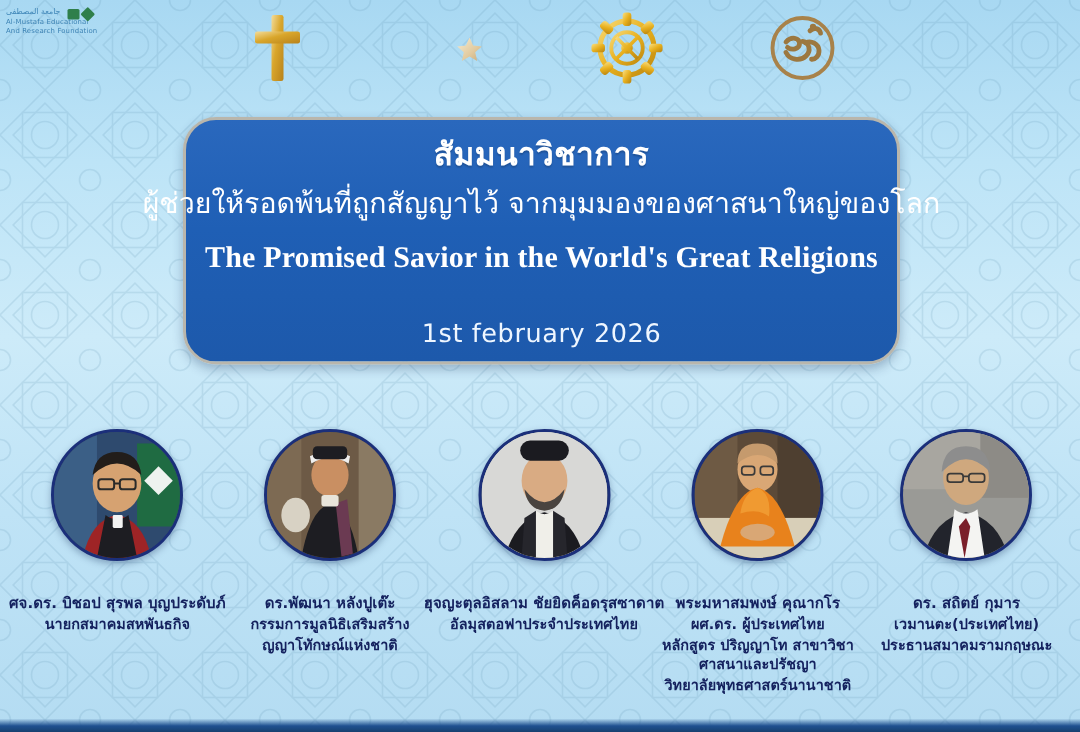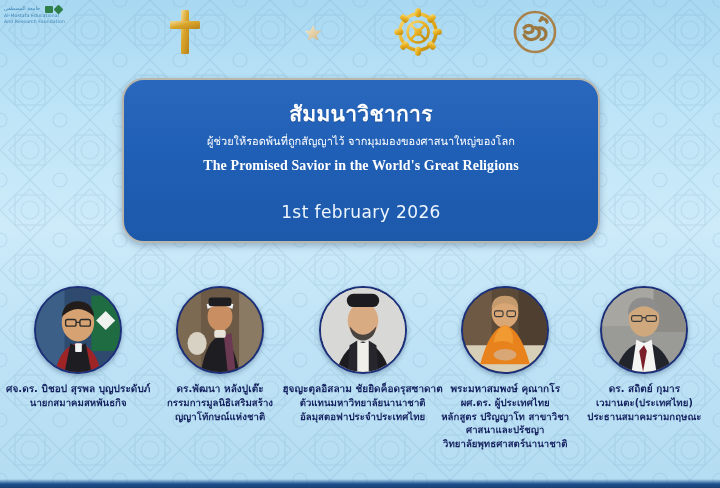--- a/index.html
+++ b/index.html
@@ -58,41 +58,41 @@
     gap:2px;
     padding:6px 10px;
     text-align:center;
   }
   .b-thai-title{
     font-size:21px;font-weight:bold;color:#ffffff;
     letter-spacing:.3px;line-height:1.5;
     text-shadow:0 1px 1px rgba(0,0,0,.18);
   }
   .b-thai-sub{
-    font-size:11px;color:#ffffff;line-height:1.55;
+    font-size:19px;color:#ffffff;line-height:1.55;
     white-space:nowrap;
   }
   .b-en{
     font-family:"Liberation Serif","DejaVu Serif",serif;
-    font-size:14px;font-weight:bold;color:#ffffff;
+    font-size:20px;font-weight:bold;color:#ffffff;
     letter-spacing:.1px;line-height:1.6;margin-top:3px;
   }
   .b-date{
     font-size:17px;color:#eef6ff;font-weight:500;margin-top:23px;letter-spacing:.4px;
   }
 
   
   .speakers{
     position:absolute;left:0;top:286px;width:720px;height:202px;
     display:flex;align-items:flex-start;justify-content:space-between;
     padding:0 6px;
   }
   .sp{
     width:146px;
-    display:flex;flex-direction:column;align-items:center;
+    display:flex;flex-direction:column;align-items:center;gap:14px;
   }
   .sp-photo{
     width:88px;height:88px;border-radius:50%;
     border:2.5px solid #1b2f7a;
     overflow:hidden;position:relative;
     box-shadow:0 2px 5px rgba(20,45,90,.35);
     background:#3a4a63;
   }
   .sp-photo svg{display:block;width:100%;height:100%;}
   .sp-caption{
@@ -292,21 +292,20 @@
           <rect x="27" y="6" width="34" height="14" rx="7" fill="#1b1b20"></rect>
           <path d="M30 40 q14 18 28 0 q-2 14 -14 15 q-12 -1 -14 -15z" fill="#4a4440"></path>
           <path d="M16 88 q8 -28 28 -32 q20 4 28 32z" fill="#1b1b20"></path>
           <path d="M38 55 q6 5 12 0 l4 33 h-20z" fill="#f0efe9"></path>
           <path d="M38 55 l-8 5 l-2 28 h10z" fill="#26262c"></path>
           <path d="M50 55 l8 5 l2 28 h-10z" fill="#26262c"></path>
         </svg>
       </div>
       <div class="sp-caption">
         <div class="sp-name">ฮุจญะตุลอิสลาม ชัยยิดค็อดรุสซาดาต</div>
-        <div>ตัวแทนมหาวิทยาลัยนานาชาติ</div>
         <div>อัลมุสตอฟาประจำประเทศไทย</div>
       </div>
     </div>
 
     <div class="sp">
       <div class="sp-photo">
         <svg viewBox="0 0 88 88">
             <rect width="88" height="88" fill="#5c4a38"></rect>
           <rect x="0" y="0" width="30" height="88" fill="#6e5a44"></rect>
           <rect x="58" y="0" width="30" height="88" fill="#4e3f30"></rect>

